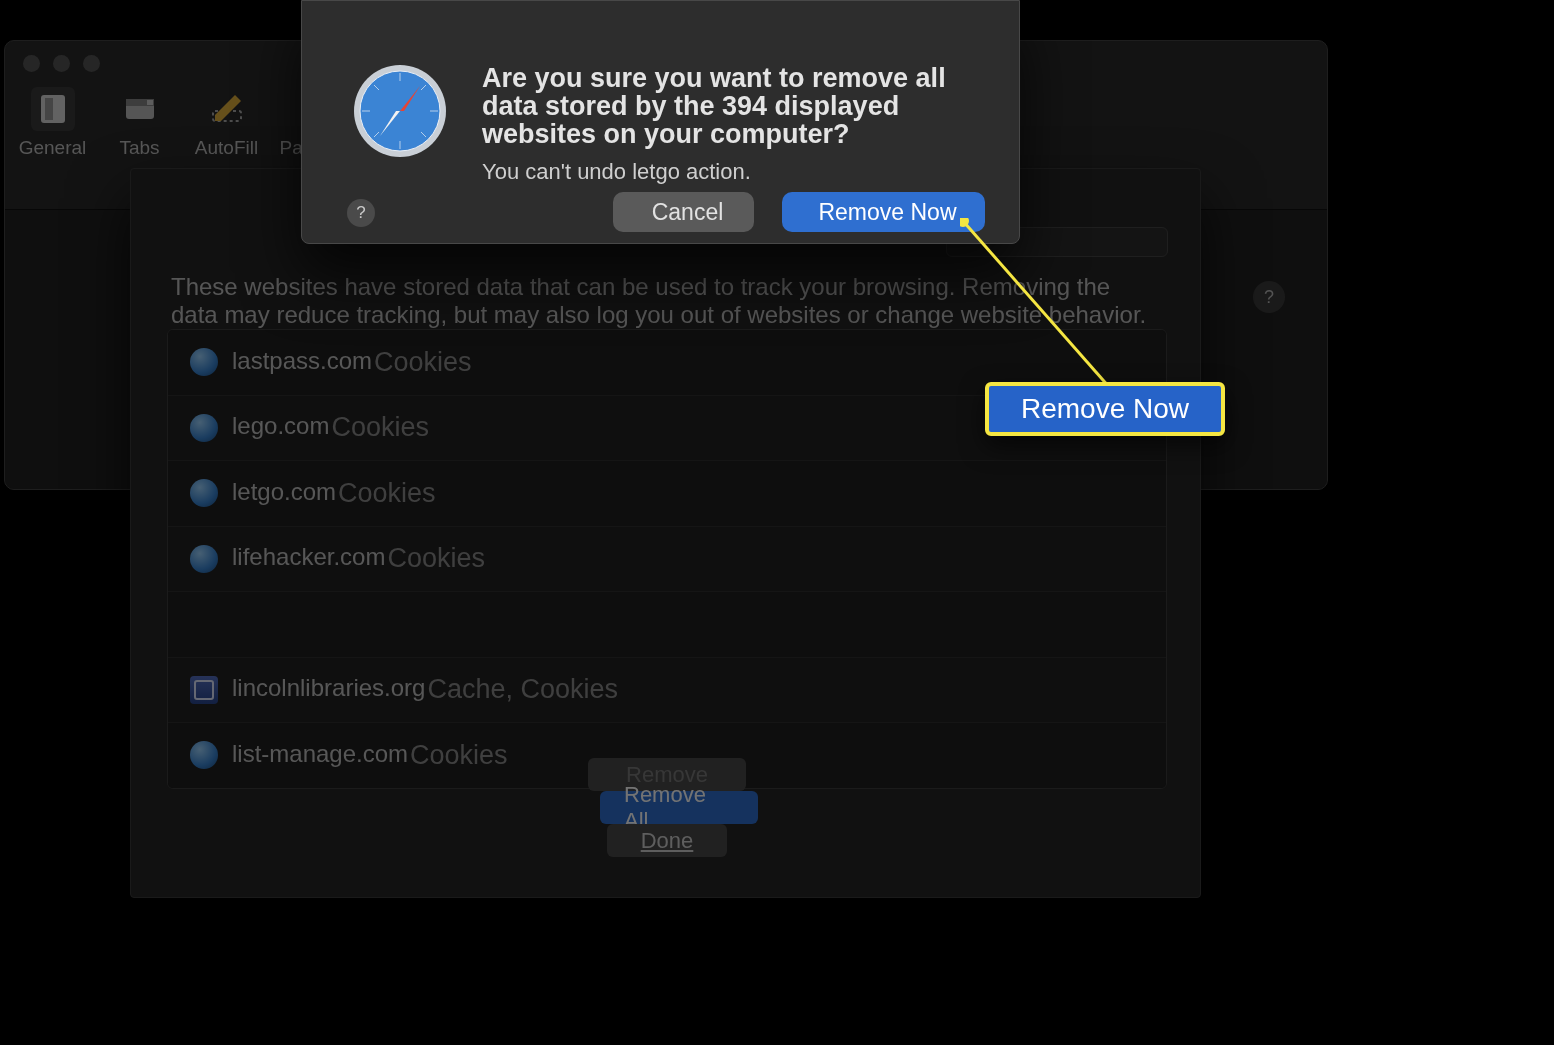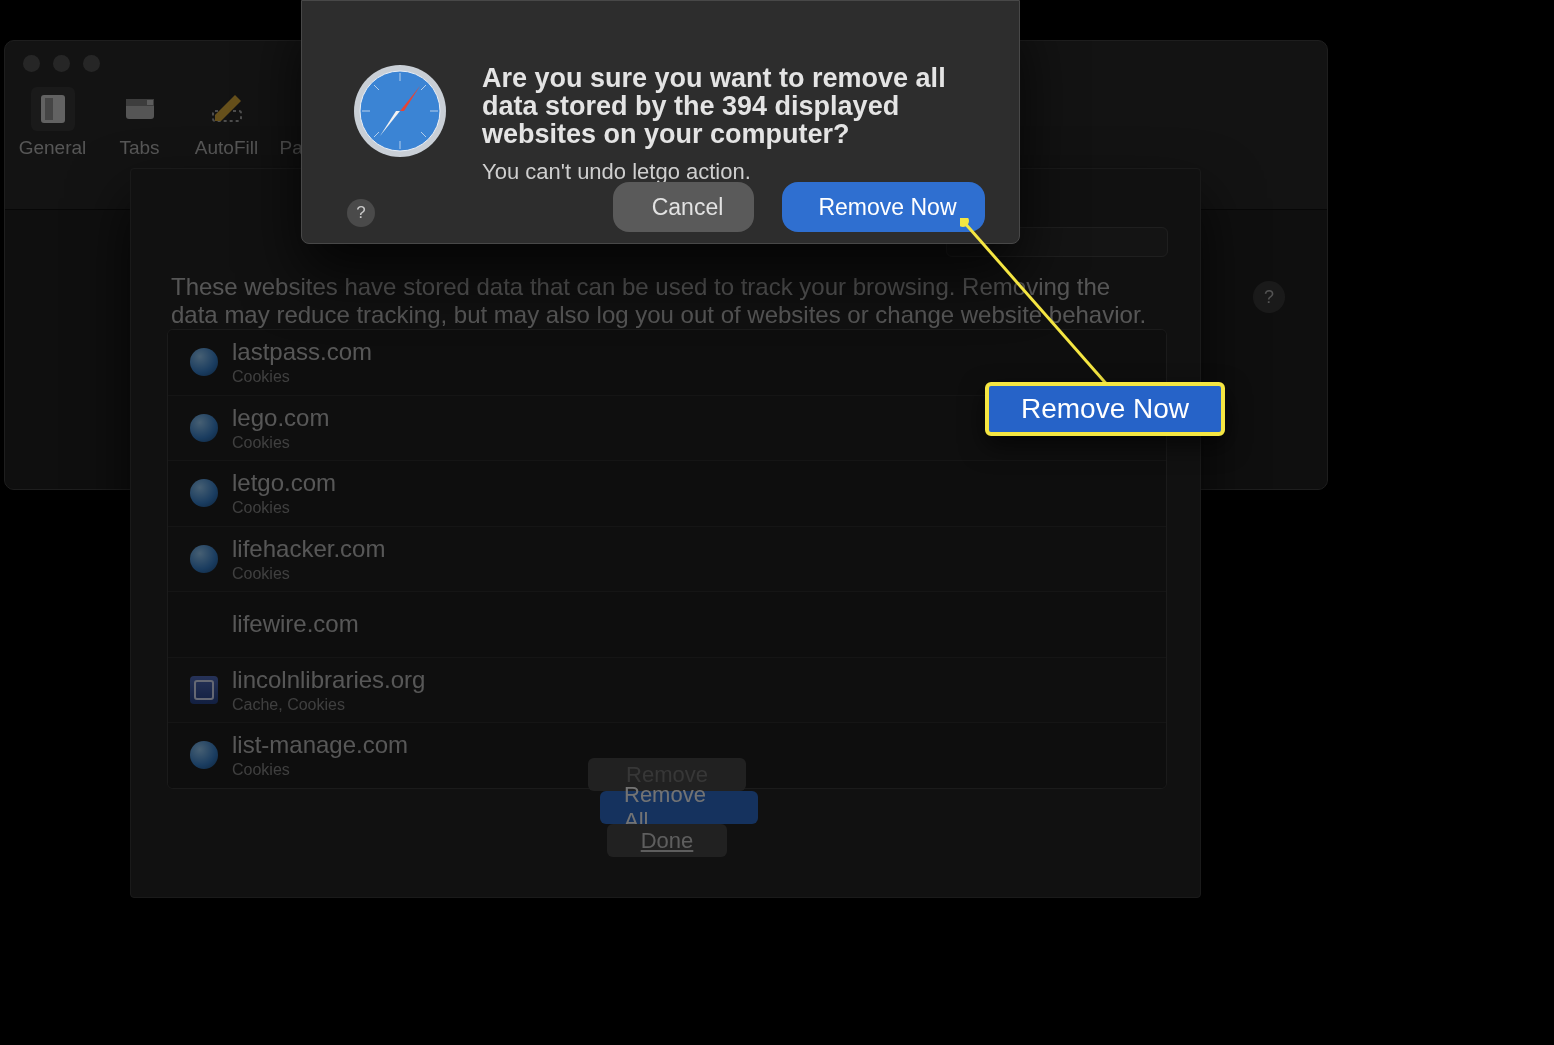--- a/index.html
+++ b/index.html
@@ -42,23 +42,23 @@
                  background:#1d1d1d; border:1px solid #3c3c3c; border-radius:6px; overflow:hidden; }
     .site-row { display:flex; align-items:center; padding:8px 16px 8px 22px; height:65.5px;
                 border-bottom:1px solid #303030; color:#bfbfbf; }
     .site-row:nth-child(even){ background:#232323; }
     .site-row:nth-child(odd){ background:#1f1f1f; }
     .site-icon { width:28px; height:28px; border-radius:50%; margin-right:14px; flex:0 0 28px;
                  background:radial-gradient(circle at 35% 30%,#9cd3ff 0%,#3a86d4 60%,#1e4d82 100%); }
     .site-icon.square { border-radius:4px; background:linear-gradient(#5570c4,#29468f); position:relative; }
     .site-icon.square::after{content:"";position:absolute;inset:4px;border:2px solid #dfe6ff;border-radius:3px;}
     .site-icon.none{ background:transparent; }
-    .site-text { display:flex; flex-direction:column; gap:2px; }
+    .site-text { display:flex; flex-direction:row; gap:2px; }
     .site-domain { font-size:24px; color:#c0c0c0; }
-    .site-types  { font-size:16px; color:#8c8c8c; }
+    .site-types  { font-size:27px; color:#8c8c8c; }
 
     .sheet-buttons { position:absolute; left:36px; right:33px; bottom:40px; display:flex; align-items:center;flex-direction:column; }
     .btn { height:33px; padding:0 24px; border-radius:6px; font-size:22px; display:flex;
            align-items:center; justify-content:center; cursor:default; }
     .btn.gray { background:#4a4a4a; color:#d0d0d0; }
     .btn.gray.dim { color:#7a7a7a; }
     .btn.blue { background:#2f6fd0; color:#fff; }
     .sheet-buttons .spacer { flex:1; }
     #btn-remove{width:158px;}
     #btn-remove-all{width:158px;margin-left:24px;}
@@ -71,21 +71,21 @@
               box-shadow:0 30px 60px rgba(0,0,0,.75); }
     .safari-icon { position:absolute; left:48px; top:60px; width:100px; height:100px; }
     .safari-icon svg { width:100%; height:100%; }
     .dialog-title { position:absolute; left:180px; top:63px; right:30px; color:#e4e4e4;
                     font-size:27px; font-weight:700; line-height:28px; }
     .dialog-sub { position:absolute; left:180px; top:158px; color:#cfcfcf; font-size:22px; }
     .dialog-help { position:absolute; left:45px; top:198px; width:28px; height:28px; border-radius:50%;
                    background:#4a4a4a; color:#c9c9c9; font-size:17px; display:flex; align-items:center;
                    justify-content:center; }
     .dialog-buttons { position:absolute; right:34px; bottom:11px; display:flex; gap:28px; }
-    .dbtn { height:50px; border-radius:16px; font-size:23px; display:flex; align-items:center;
+    .dbtn { height:40px; border-radius:10px; font-size:23px; display:flex; align-items:center;
             justify-content:center;padding-left:8px; }
     #d-cancel{ width:141px; background:#5a5a5a; color:#e2e2e2; }
     #d-remove{ width:203px; background:#2f6fd0; color:#fff; }
 
     
     .callout-line { position:absolute; left:960px; top:218px; width:170px; height:190px; pointer-events:none; }
     .callout-box { position:absolute; left:985px; top:382px; width:240px; height:54px;
                    background:#2663c8; border:4px solid #f5e642; border-radius:6px;
                    display:flex; align-items:center; justify-content:center; color:#fff;
                    font-size:28px; box-shadow:0 10px 25px rgba(0,0,0,.6); }
@@ -177,21 +177,20 @@
       <div class="site-row">
         <div class="site-icon"></div>
         <div class="site-text">
           <div class="site-domain">lifehacker.com</div>
           <div class="site-types">Cookies</div>
         </div>
       </div>
       <div class="site-row">
         <div class="site-icon none"></div>
         <div class="site-text">
-          <div class="site-domain">lifewire.com</div>
         </div>
       </div>
       <div class="site-row">
         <div class="site-icon square"></div>
         <div class="site-text">
           <div class="site-domain">lincolnlibraries.org</div>
           <div class="site-types">Cache, Cookies</div>
         </div>
       </div>
       <div class="site-row">

